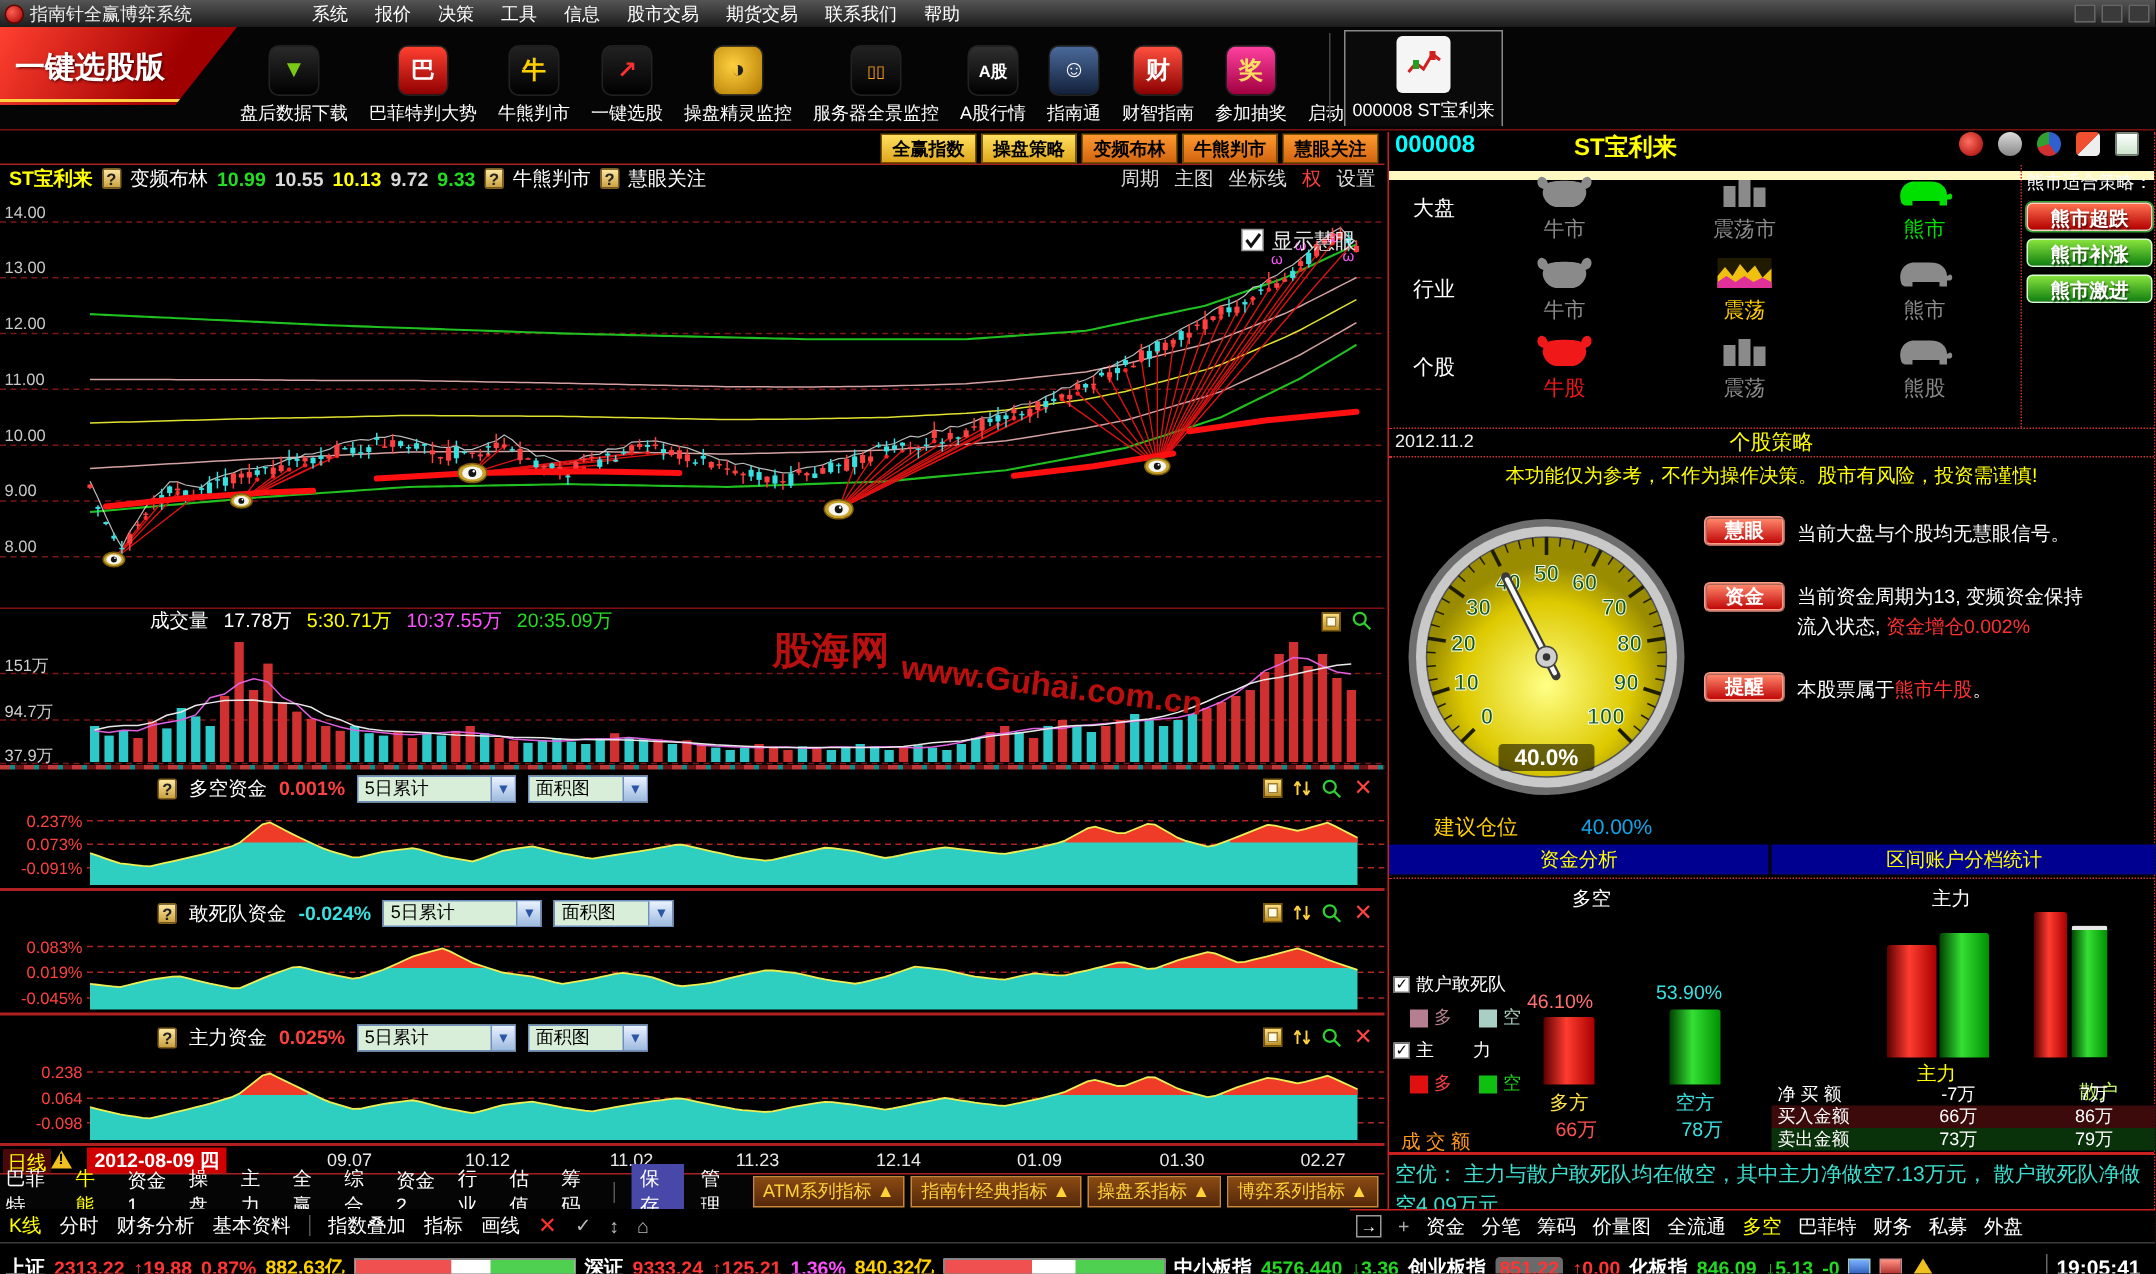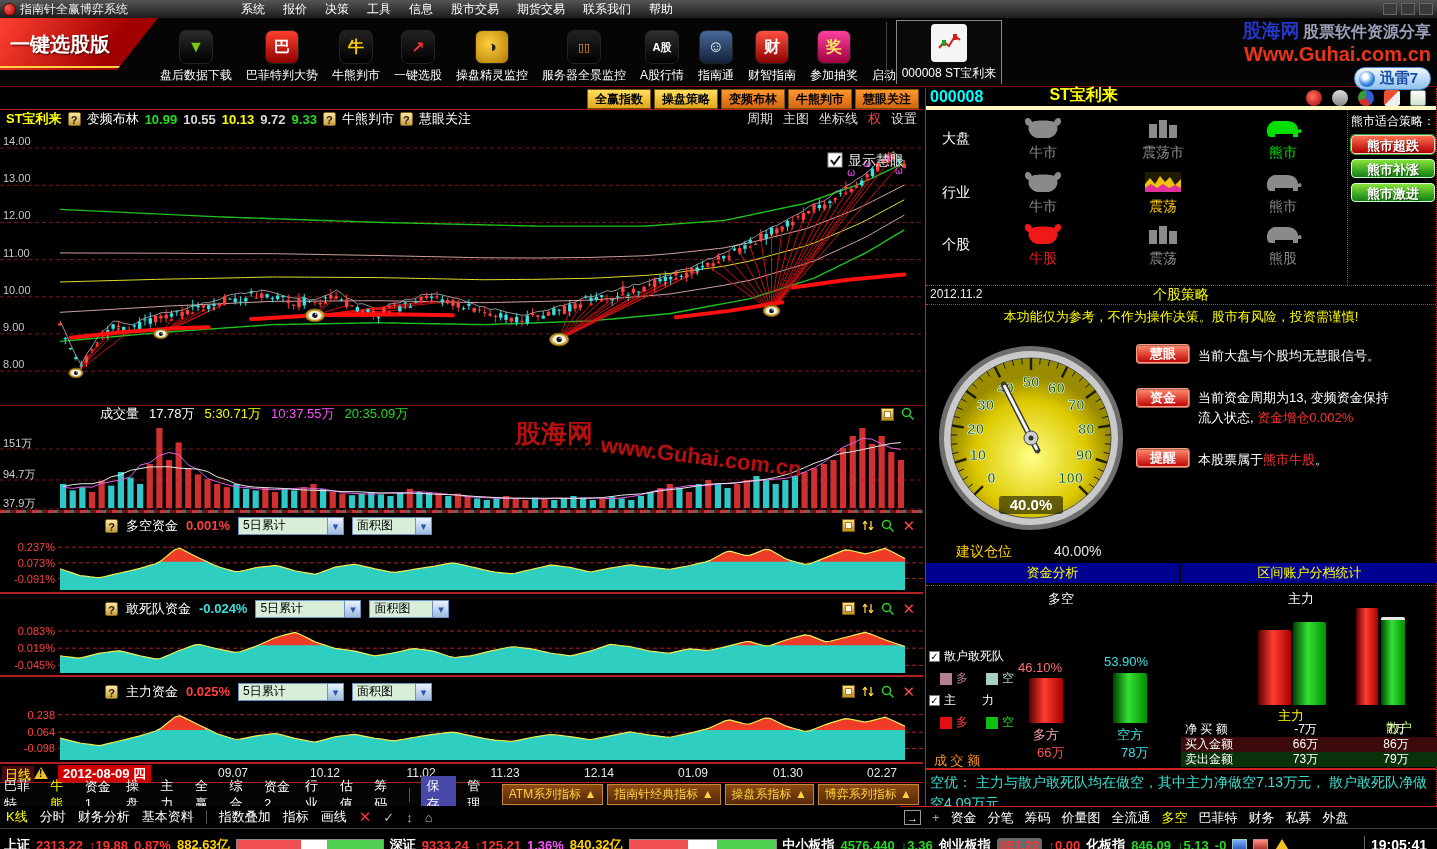--- a/index.html
+++ b/index.html
@@ -1,20 +1,20 @@
 <!DOCTYPE html>
 <html><head>
 <meta charset="utf-8">
 <style>
 *{margin:0;padding:0;box-sizing:border-box}
 body{width:1437px;height:849px;background:#000;font-family:"Liberation Sans","DejaVu Sans",sans-serif;overflow:hidden;position:relative;color:#fff;font-size:13px}
 
 #titlebar{position:absolute;left:0;top:0;width:1437px;height:18px;background:linear-gradient(#555,#1c1c1c);display:flex;align-items:center;font-size:12px}
 #logo{width:13px;height:13px;border-radius:50%;background:radial-gradient(circle at 35% 35%,#ff6050,#a00000);margin:0 4px 0 3px;border:1px solid #600}
-#apptitle{color:#eee;margin-right:113px}
+#apptitle{color:#eee;margin-right:80px}
 #menubar{display:flex;gap:18px;color:#fff}
 #menubar span{cursor:default}
 .winbtns{margin-left:auto;display:flex;gap:4px;margin-right:4px}
 .winbtns i{width:14px;height:12px;background:#3a3a3a;border:1px solid #666;display:block}
 
 #toolbar{position:absolute;left:0;top:18px;width:1437px;height:69px;background:#050505;border-bottom:1px solid #7a1010}
 #banner{position:absolute;left:0;top:0;width:158px;height:52px;background:linear-gradient(120deg,#ff4030,#a00000 70%);clip-path:polygon(0 0,100% 0,74% 100%,0 100%);display:flex;align-items:center;padding-left:10px;font-size:20px;font-weight:bold;color:#fff;text-shadow:1px 1px 2px #400}
 #banner:after{content:"";position:absolute;left:0;bottom:2px;width:80%;height:2px;background:#ffd040}
 #tbitems{position:absolute;left:160px;top:2px;display:flex;align-items:flex-end;height:64px;gap:14px}
 .tb-item{display:flex;flex-direction:column;align-items:center;justify-content:flex-end;cursor:pointer}
@@ -70,21 +70,21 @@
 #t1-right{margin-left:auto;display:flex;gap:4px}
 .ind-btn{background:linear-gradient(#8a4a12,#55280a);border:1px solid #c8863a;color:#ffd23c;font-size:12px;padding:1px 6px;cursor:pointer;white-space:nowrap}
 #tabrow2{position:absolute;left:0;top:718px;width:900px;height:22px;display:flex;align-items:center;gap:12px;padding:0 6px;font-size:13px;background:#000}
 #tabrow2 .tab{cursor:pointer}
 #tabrow2 .tab.active{color:#ffff00}
 #tabrow2 .vsep{width:1px;height:14px;background:#555}
 .tool-x{color:#ff3030;font-weight:bold;font-size:15px;cursor:pointer}
 .tool-g{color:#bbb;cursor:pointer}
 
 #right{position:absolute;left:925px;top:88px;width:512px;height:740px;border-left:1px solid #cc2020;border-right:1px dotted #cc3030}
-#rp-header{position:absolute;left:0;top:0;width:100%;height:22px;border-bottom:4px solid #fef9c3;display:flex;align-items:flex-end}
+#rp-header{position:absolute;left:0;top:0;width:100%;height:32px;border-bottom:6px solid #fef9c3;display:flex;align-items:flex-start}
 #rp-code{color:#00ffff;font-weight:bold;font-size:16px;margin-left:4px}
 #rp-name{color:#ffff00;font-weight:bold;font-size:16px;margin-left:66px}
 #rp-icons{margin-left:auto;display:flex;gap:10px;margin-right:10px}
 .rp-ic{width:16px;height:16px;border-radius:50%;cursor:pointer}
 #market-grid{position:absolute;left:0;top:22px;width:421px;height:175px}
 .mg-rowlbl{position:absolute;left:16px;color:#fff;font-size:14px}
 .mg-cell{position:absolute;width:90px;text-align:center;cursor:pointer}
 .mg-cell .lbl{font-size:14px;margin-top:1px}
 #rp-strat{position:absolute;left:421px;top:22px;width:91px;height:175px;border-left:1px dotted #cc3030;padding:3px 0 0 3px}
 #rp-strat .title{font-size:12px;color:#fff;white-space:nowrap}
@@ -95,21 +95,21 @@
 #advice-head{position:absolute;left:0;top:197px;width:100%;height:17px;border-top:1px dotted #cc3030}
 #advice-date{position:absolute;left:4px;top:1px;color:#eee;font-size:12px}
 #advice-title{position:absolute;left:0;width:100%;text-align:center;top:0;color:#ffff00;font-size:14px}
 #warning{position:absolute;left:0;top:216px;width:100%;text-align:center;color:#ffff00;font-size:13px;border-top:1px dotted #cc3030;padding-top:3px}
 #gauge{position:absolute;left:3px;top:248px}
 .msg-btn{position:absolute;width:54px;height:20px;background:linear-gradient(#ff8468,#c00808);border:2px ridge #ff9c86;border-radius:4px;color:#fff;font-weight:bold;font-size:13px;text-align:center;line-height:16px;cursor:pointer}
 .msg-txt{position:absolute;font-size:13px;color:#fff;white-space:nowrap}
 .red-txt{color:#ff3030}
 #pos-row{position:absolute;left:0;top:455px;width:100%;height:18px}
 #pos-lbl{position:absolute;left:30px;color:#ffd000;font-size:14px}
-#pos-val{position:absolute;left:128px;color:#e5e5e5;font-size:14px}
+#pos-val{position:absolute;left:128px;color:#0ea5e9;font-size:14px}
 .fa-head{position:absolute;top:475px;height:20px;background:#000090;color:#ffff00;font-size:13px;text-align:center;line-height:20px}
 #fa-dots{position:absolute;left:0;top:497px;width:100%;border-top:1px dotted #cc3030}
 .fa-title{position:absolute;top:502px;color:#fff;font-size:13px}
 .legend-row{position:absolute;display:flex;align-items:center;gap:4px;font-size:12px}
 .cbx{width:11px;height:11px;background:#fff;border:1px solid #777;color:#000;font-size:10px;line-height:10px;text-align:center;cursor:pointer}
 .sq{width:12px;height:12px;display:inline-block}
 .bar-red{position:absolute;background:linear-gradient(90deg,#5a0000,#ff3c30 45%,#a80000);border-radius:2px 2px 0 0}
 .bar-green{position:absolute;background:linear-gradient(90deg,#004200,#35e035 45%,#009000);border-radius:2px 2px 0 0}
 .bar-cap{border-top:3px solid #e8e8e8}
 .fa-lbl{position:absolute;font-size:13px}
@@ -208,28 +208,20 @@
   <div class="tb-sep"></div>
   <div id="tb-stock">
     <div id="stock-ic">
       <svg width="28" height="30">
           <path d="M4 20 L9 14 L14 18 L20 8 L25 12" stroke="#d02020" fill="none" stroke-width="2"></path>
           <rect x="7" y="12" width="4" height="6" fill="#20a020"></rect>
           <rect x="18" y="6" width="4" height="6" fill="#d02020"></rect>
         </svg>
     </div>
     <span class="tb-lbl">000008 ST宝利来</span>
-  </div>
-  <div id="tb-right">
-    <div><span id="wm1">股海网</span> <span id="wm1b">股票软件资源分享</span></div>
-    <div id="wm2">Www.Guhai.com.cn</div>
-    <span id="thunder">
-        <span class="bird"></span>
-        <span>迅雷7</span>
-      </span>
   </div>
 </div>
 
 <div id="left">
   <div id="strat-row">
       <div class="sbtn yellow">全赢指数</div>
       <div class="sbtn yellow">操盘策略</div>
       <div class="sbtn orange">变频布林</div>
       <div class="sbtn orange">牛熊判市</div>
       <div class="sbtn orange">慧眼关注</div>
@@ -1214,21 +1206,21 @@
         <span class="sq" style="background: rgb(224, 16, 16);"></span>
         <span style="color: rgb(255, 64, 64);">多</span>
         <span class="sq" style="background: rgb(16, 192, 16); margin-left: 14px;"></span>
         <span style="color: rgb(32, 208, 32);">空</span>
       </div>
       <div class="fa-lbl" style="left: 8px; top: 664px; color: rgb(255, 152, 32);">成 交 额</div>
       <div class="fa-lbl" style="left: 92px; top: 572px; color: rgb(255, 112, 112);">46.10%</div>
       <div class="fa-lbl" style="left: 178px; top: 566px; color: rgb(58, 224, 224);">53.90%</div>
       <div class="bar-red" style="left: 103px; top: 590px; width: 34px; height: 45px;"></div>
       <div class="bar-green" style="left: 187px; top: 585px; width: 34px; height: 50px;"></div>
-      <div class="fa-lbl" style="left: 107px; top: 638px; color: #fca5a5;">多方</div>
+      <div class="fa-lbl" style="left: 107px; top: 638px; color: #fde047;">多方</div>
       <div class="fa-lbl" style="left: 191px; top: 638px; color: rgb(58, 224, 224);">空方</div>
       <div class="fa-lbl" style="left: 111px; top: 656px; color: rgb(255, 80, 80);">66万</div>
       <div class="fa-lbl" style="left: 195px; top: 656px; color: rgb(58, 224, 224);">78万</div>
       <div class="bar-red " style="left: 332px; top: 542px; width: 33px; height: 75px;"></div>
       <div class="bar-green " style="left: 367px; top: 534px; width: 33px; height: 83px;"></div>
       <div class="bar-red " style="left: 430px; top: 520px; width: 22px; height: 97px;"></div>
       <div class="bar-green bar-cap" style="left: 455px; top: 529px; width: 24px; height: 88px;"></div>
       <div class="fa-lbl" style="left: 352px; top: 619px; color: rgb(255, 255, 0);">主力</div>
       <div class="fa-lbl" style="left: 460px; top: 619px; color: #bef264; margin-top: 12px;">散户</div>
       <div class="fa-trow" style="top: 634px; background: transparent;">

